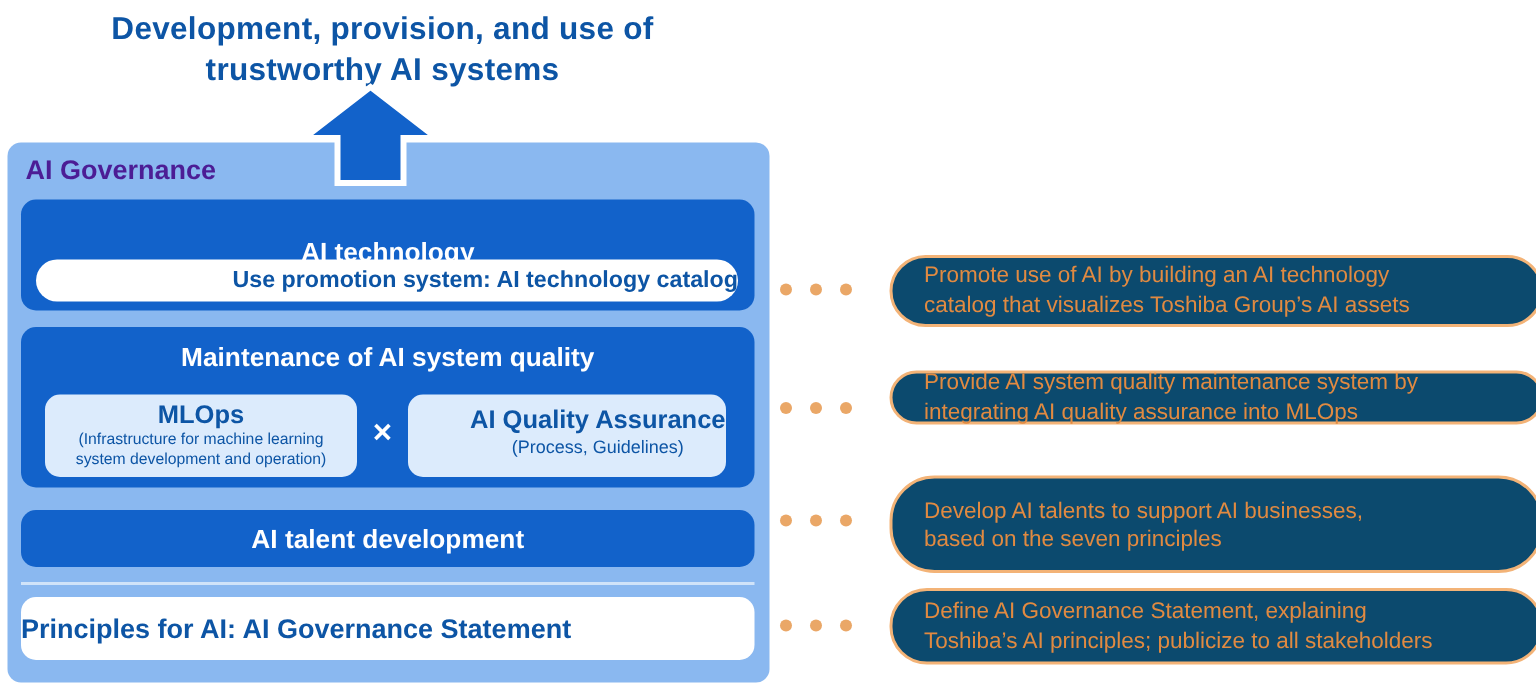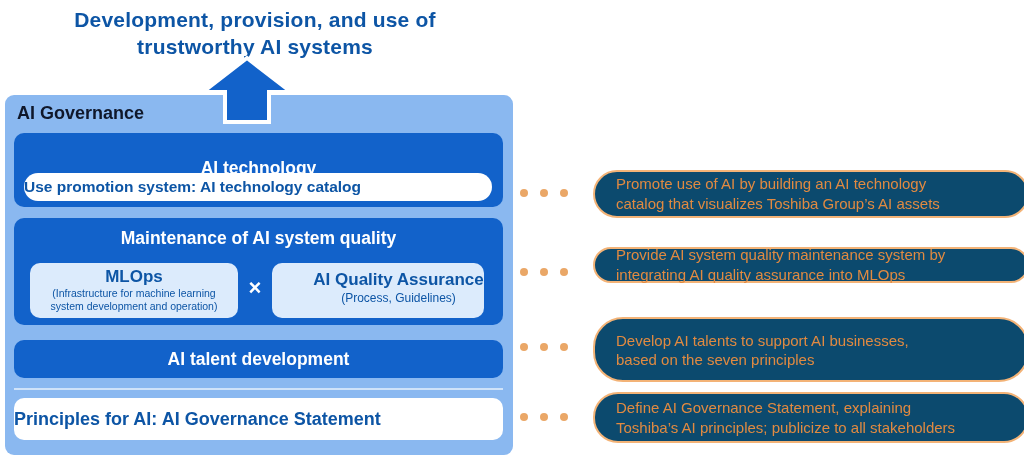--- a/index.html
+++ b/index.html
@@ -20,35 +20,35 @@
   
   .arrow-svg { position: absolute; left: 201px; top: 55px; z-index: 3; }
 
   
   .gov-panel {
     position: absolute; left: 5px; top: 95px; width: 508px; height: 360px;
     background: #8ab8f0; border-radius: 9px; z-index: 1;
   }
   .gov-label {
     position: absolute; left: 12px; top: 8px;
-    color: #0f172a; font-weight: bold; font-size: 18px;
+    color: #4c1d95; font-weight: bold; font-size: 18px;
   }
   .blue-box {
     position: absolute; left: 9px; width: 489px;
     background: #1262ca; border-radius: 10px; color: #ffffff;
   }
   .box-title {
     text-align: center; font-weight: bold; font-size: 17.5px; line-height: 26px;
   }
   .box1 { top: 38px; height: 74px; padding-top: 22px; }
   .catalog-pill {
     position: absolute; left: 10px; top: 40px; width: 468px; height: 28px;
     background: #ffffff; border-radius: 14px;
     color: #0d55a5; font-weight: bold; font-size: 15.5px; line-height: 28px;
-    text-align: left;
+    text-align: right;
   }
   .box2 { top: 123px; height: 107px; padding-top: 7px; }
   .sub-box {
     position: absolute; top: 45px; height: 55px;
     background: #dcebfc; border-radius: 10px; color: #0d55a5;
     text-align: center;
   }
   .mlops-box { left: 16px; width: 208px; padding-top: 3px; }
   .mlops-title { font-weight: bold; font-size: 17px; line-height: 21px; }
   .mlops-sub { font-size: 10.5px; line-height: 13px; }

